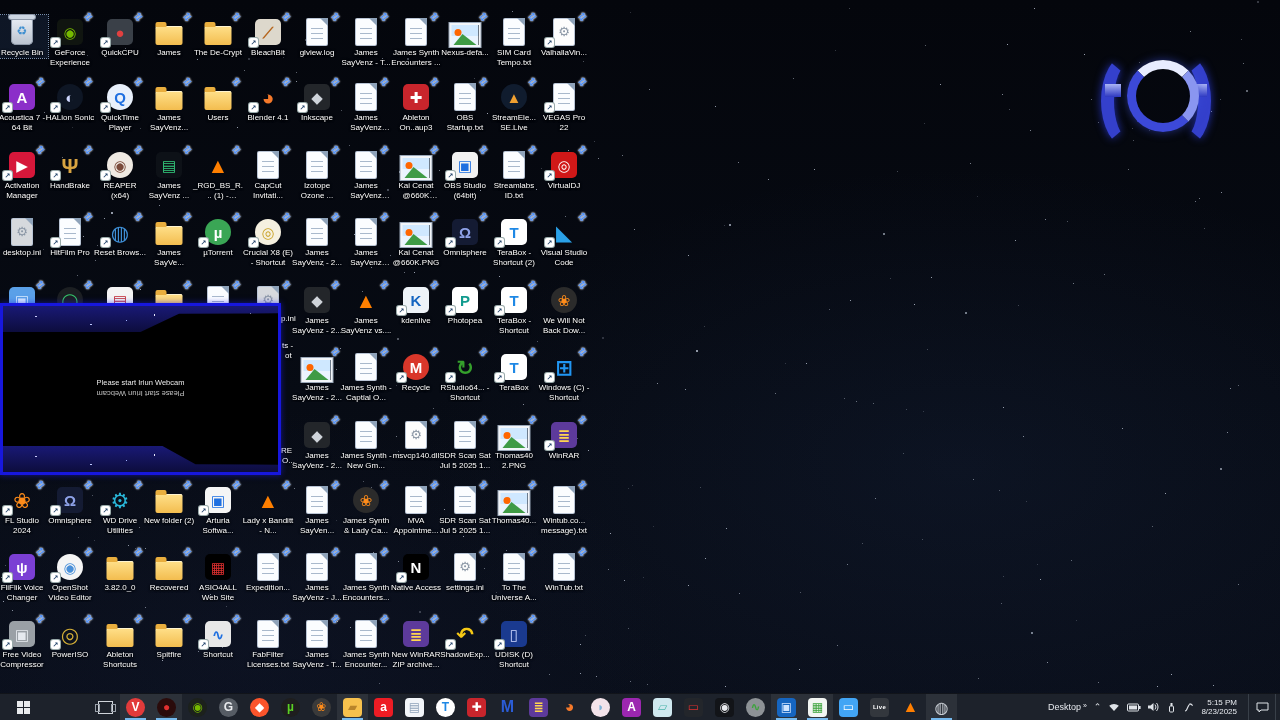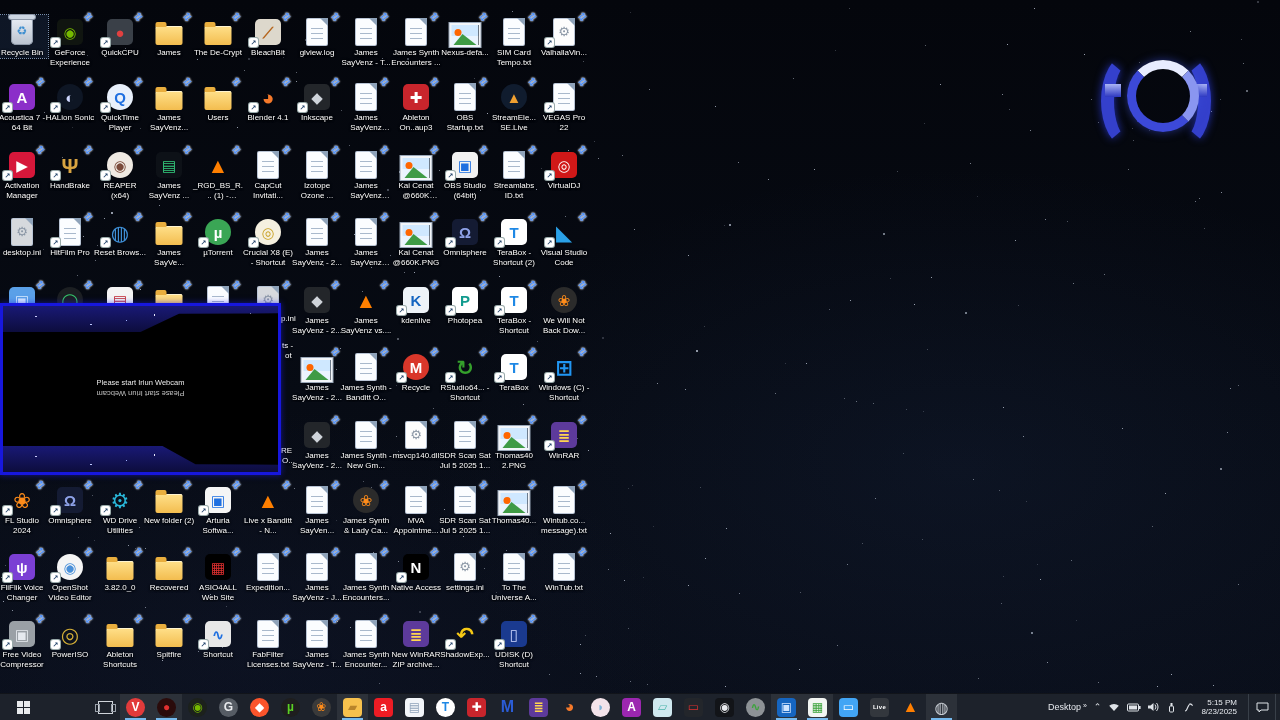--- a/index.html
+++ b/index.html
@@ -892,21 +892,21 @@
         <div class="ib image"></div>
         <span class="badge" style="color: rgb(79, 143, 247);">⇄</span>
       </div>
       <div class="label">James SayVenz - 2...</div>
     </div>
     <div class="icon" style="left: 340px; top: 350px;">
       <div class="icwrap">
         <div class="ib file"></div>
         <span class="badge" style="color: rgb(79, 143, 247);">⇄</span>
       </div>
-      <div class="label">James Synth - Banditt O...</div>
+      <div class="label">James Synth - Captial O...</div>
     </div>
     <div class="icon" style="left: 390px; top: 350px;">
       <div class="icwrap">
         <div class="ib app ci" style="background: rgb(217, 55, 42);">
           <span class="g" style="color: rgb(255, 255, 255);">M</span>
         </div>
         <span class="badge" style="color: rgb(79, 143, 247);">⇄</span>
         <span class="scut">↗</span>
       </div>
       <div class="label">Recycle</div>
@@ -1037,21 +1037,21 @@
       </div>
       <div class="label">Arturia Softwa...</div>
     </div>
     <div class="icon" style="left: 242px; top: 483px;">
       <div class="icwrap">
         <div class="ib app bare">
           <span class="g" style="color: rgb(255, 127, 0);">▲</span>
         </div>
         <span class="badge" style="color: rgb(79, 143, 247);">⇄</span>
       </div>
-      <div class="label">Live x Banditt - N...</div>
+      <div class="label">Lady x Banditt - N...</div>
     </div>
     <div class="icon" style="left: 291px; top: 483px;">
       <div class="icwrap">
         <div class="ib file"></div>
         <span class="badge" style="color: rgb(79, 143, 247);">⇄</span>
       </div>
       <div class="label">James SayVen...</div>
     </div>
     <div class="icon" style="left: 340px; top: 483px;">
       <div class="icwrap">

